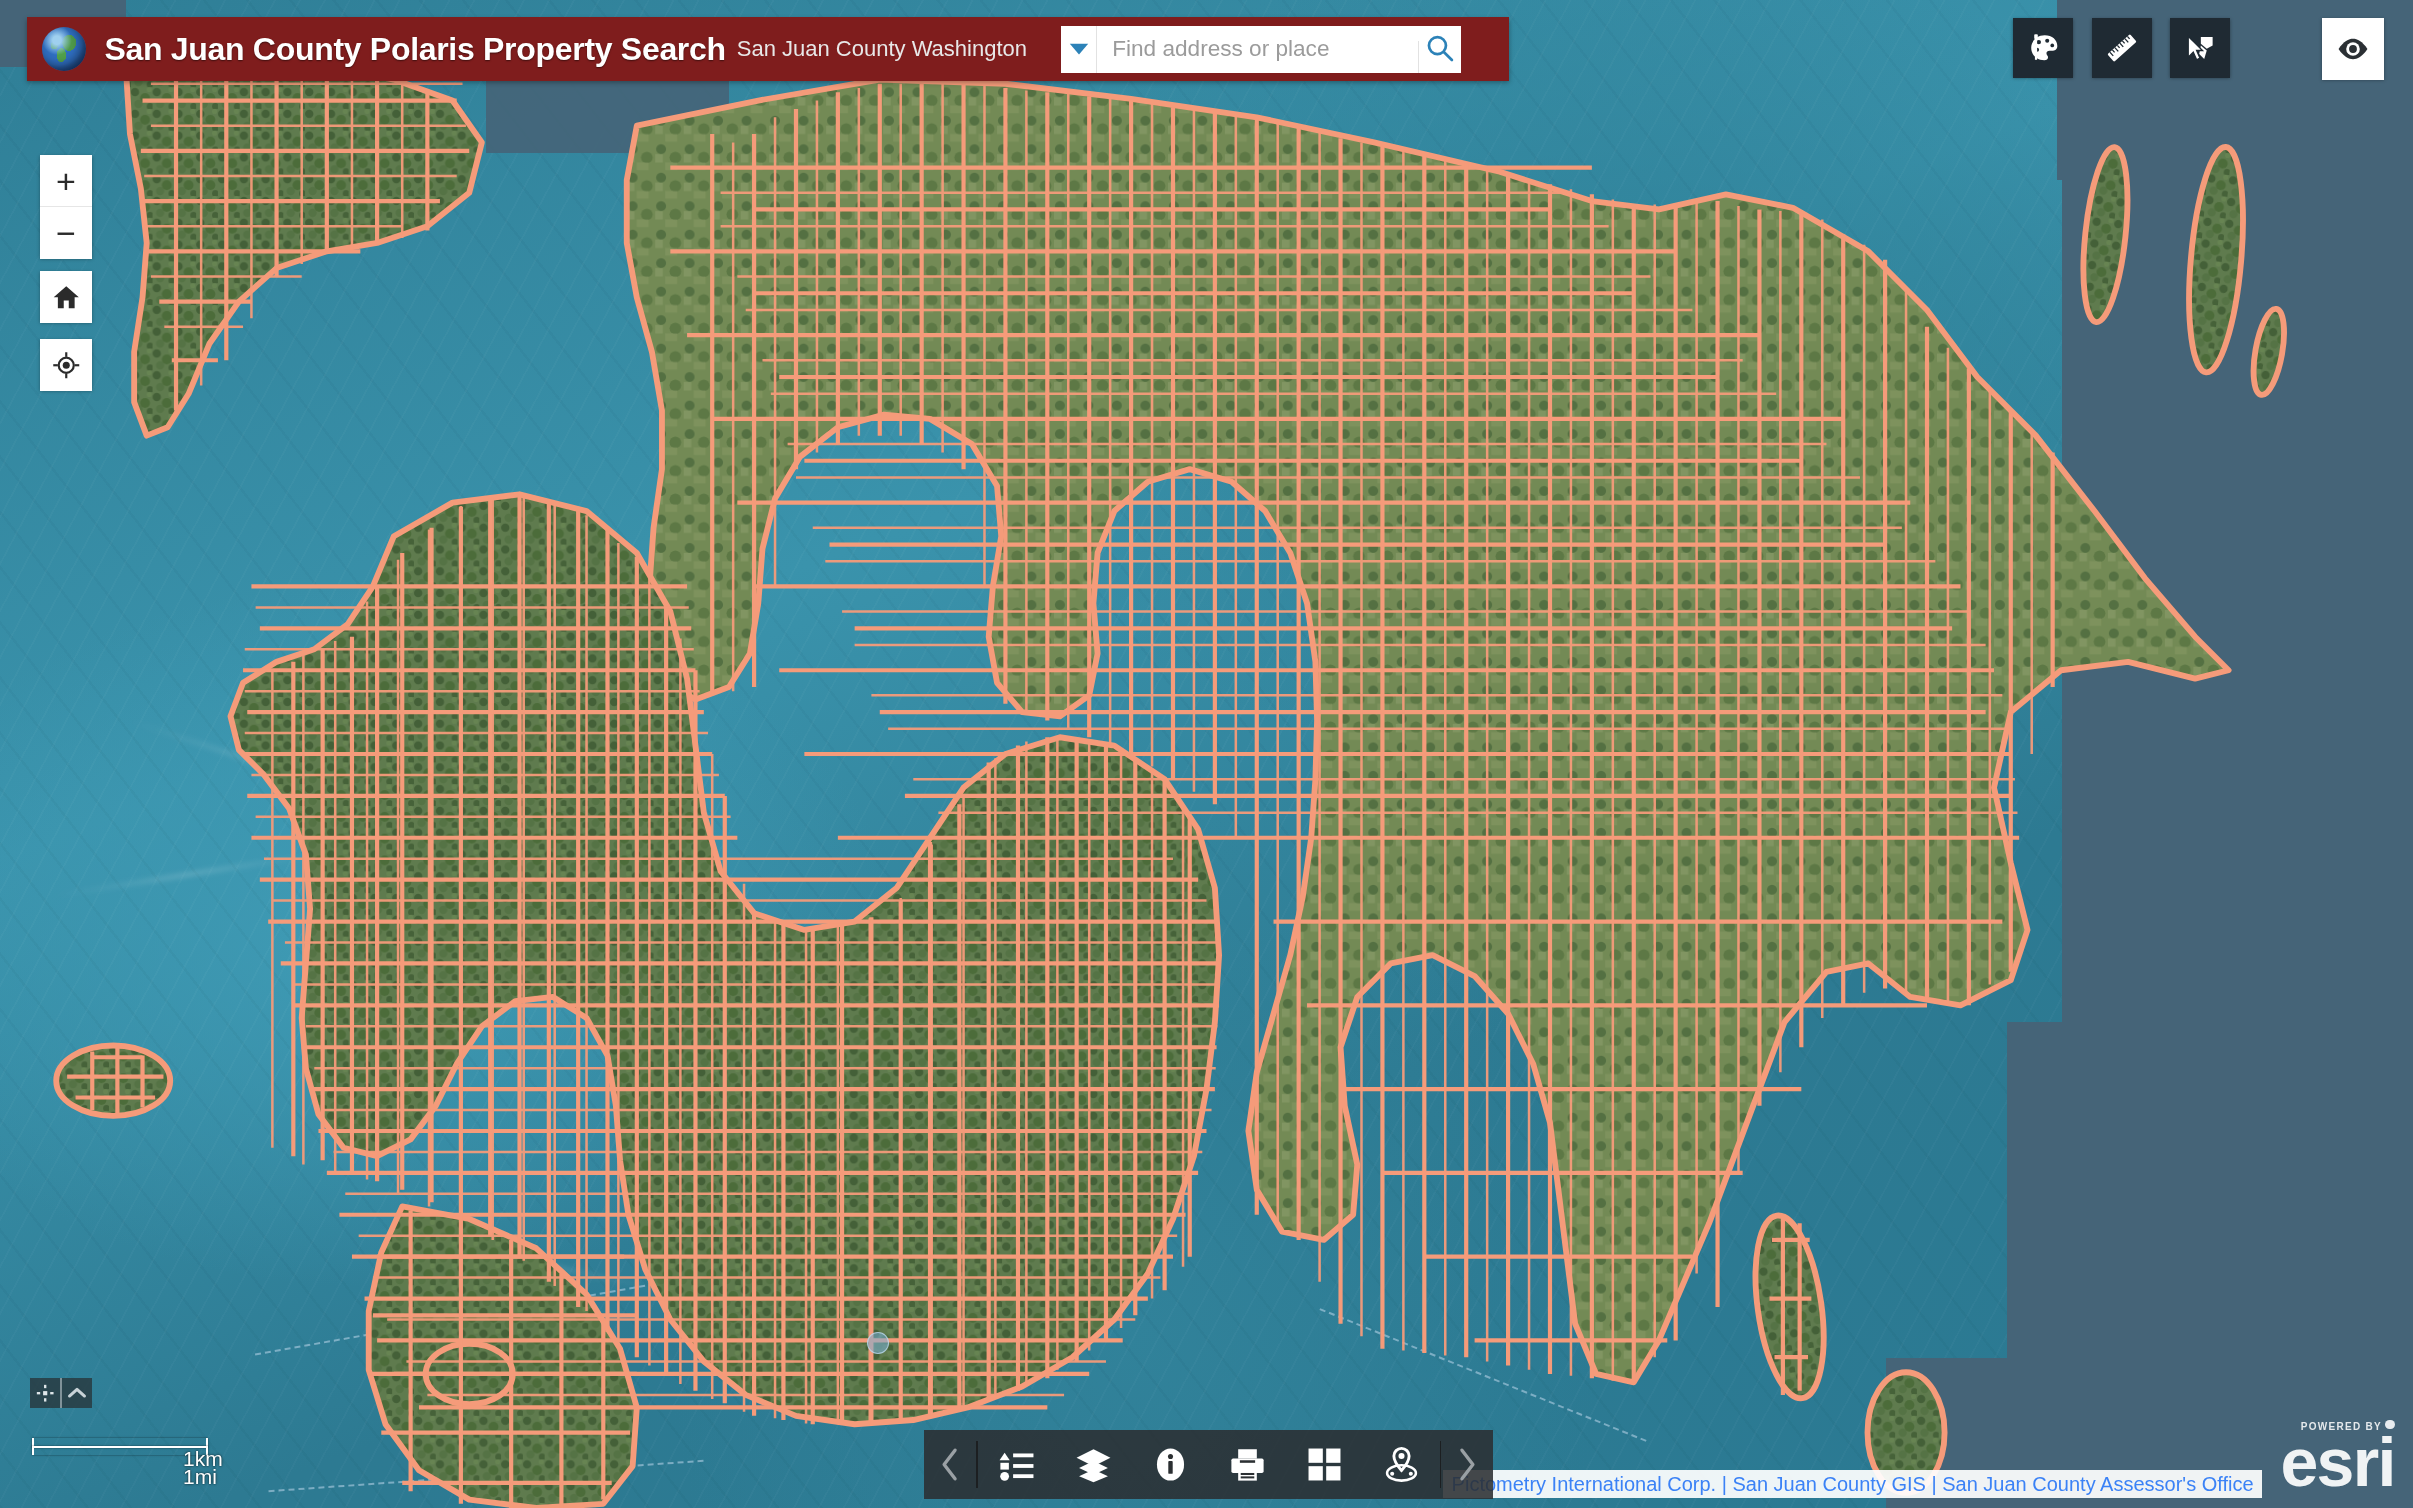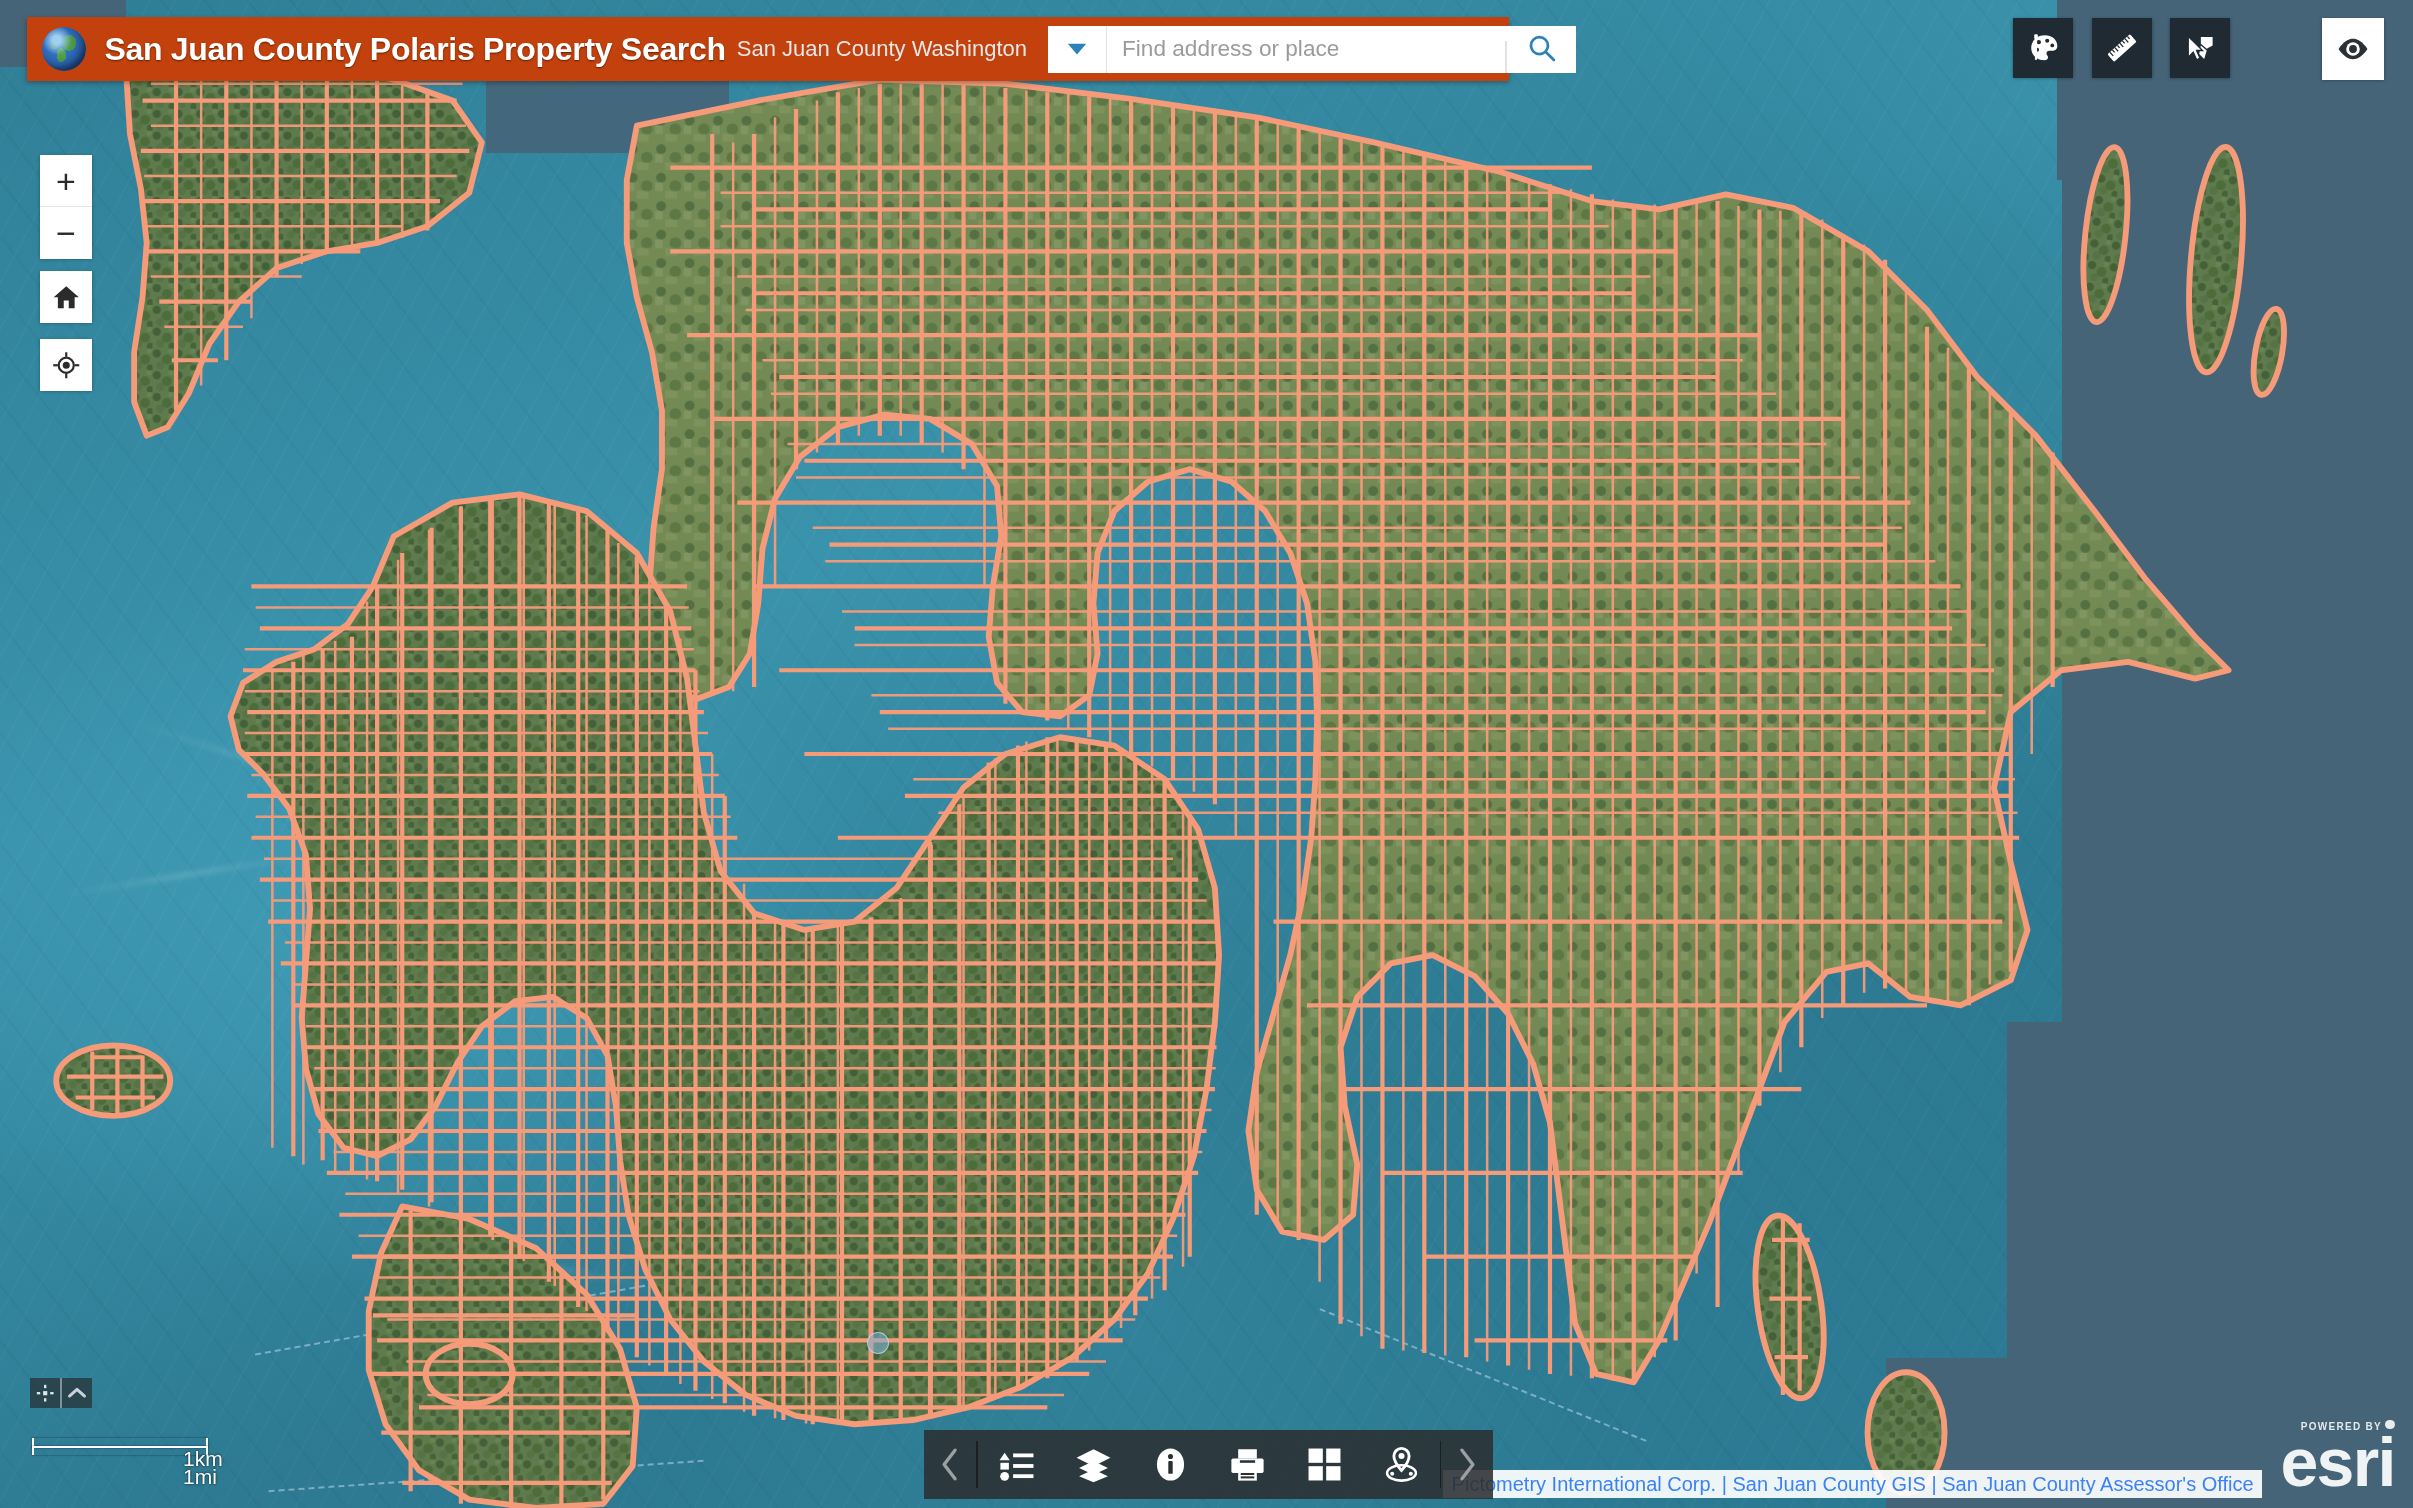--- a/index.html
+++ b/index.html
@@ -37,43 +37,43 @@
 
   
   .land { position:absolute; }
   .land svg { display:block; overflow:visible; }
   .parcelline { fill:none; stroke:#f59b7a; }
   .coast { fill:none; stroke:#f59b7a; stroke-width:7; stroke-linejoin:round; }
 
   
   #header{
     position:absolute; left:27px; top:17px; height:64px; width:1482px;
-    background:#c2410c; display:flex; align-items:center; gap:0;
+    background:#7f1d1d; display:flex; align-items:center; gap:0;
     box-shadow:0 1.7px 5px rgba(0,0,0,.35); z-index:40;
   }
   #globe-icon{
     width:44px; height:44px; margin-left:15px; border-radius:50%; flex:0 0 auto;
     background:
       radial-gradient(circle at 34% 30%, #9fd0ef 0 10%, rgba(159,208,239,0) 35%),
       radial-gradient(ellipse 26% 30% at 62% 36%, #4f9a4a 0 60%, rgba(79,154,74,0) 61%),
       radial-gradient(ellipse 18% 26% at 44% 64%, #51a04c 0 60%, rgba(81,160,76,0) 61%),
       radial-gradient(ellipse 14% 14% at 28% 42%, #4c9a48 0 60%, rgba(76,154,72,0) 61%),
       radial-gradient(circle at 38% 34%, #2f6ec0 0 58%, #12306e 100%);
     box-shadow:inset -5px -5px 10px rgba(0,0,0,.45);
   }
   #app-title{
     color:#fff; font-size:32px; font-weight:bold; letter-spacing:-0.3px;
     margin-left:18.4px; white-space:nowrap; text-shadow:0 0.8px 1.7px rgba(0,0,0,.5);
   }
   #app-subtitle{
     color:#e8e8e8; font-size:22px; margin-left:11px; white-space:nowrap;
   }
   #search-box{
-    margin-left:21px; height:47px; background:#fff; display:flex; align-items:flex-end;
-    width:528px; flex:0 0 auto;
+    margin-left:34px; height:47px; background:#fff; display:flex; align-items:flex-end;
+    width:400px; flex:0 0 auto;
   }
   #search-dropdown{
     width:59px; height:100%; display:flex; align-items:center; justify-content:center;
     border-right:1.7px solid #e2e2e2; cursor:pointer;
   }
   #search-input{
     flex:1; height:100%; border:0; outline:none; font-size:22.6px; color:#555;
     padding:0 15px; font-family:"Liberation Sans",sans-serif; background:transparent;
   }
   #search-input::placeholder{ color:#9b9b9b; }

